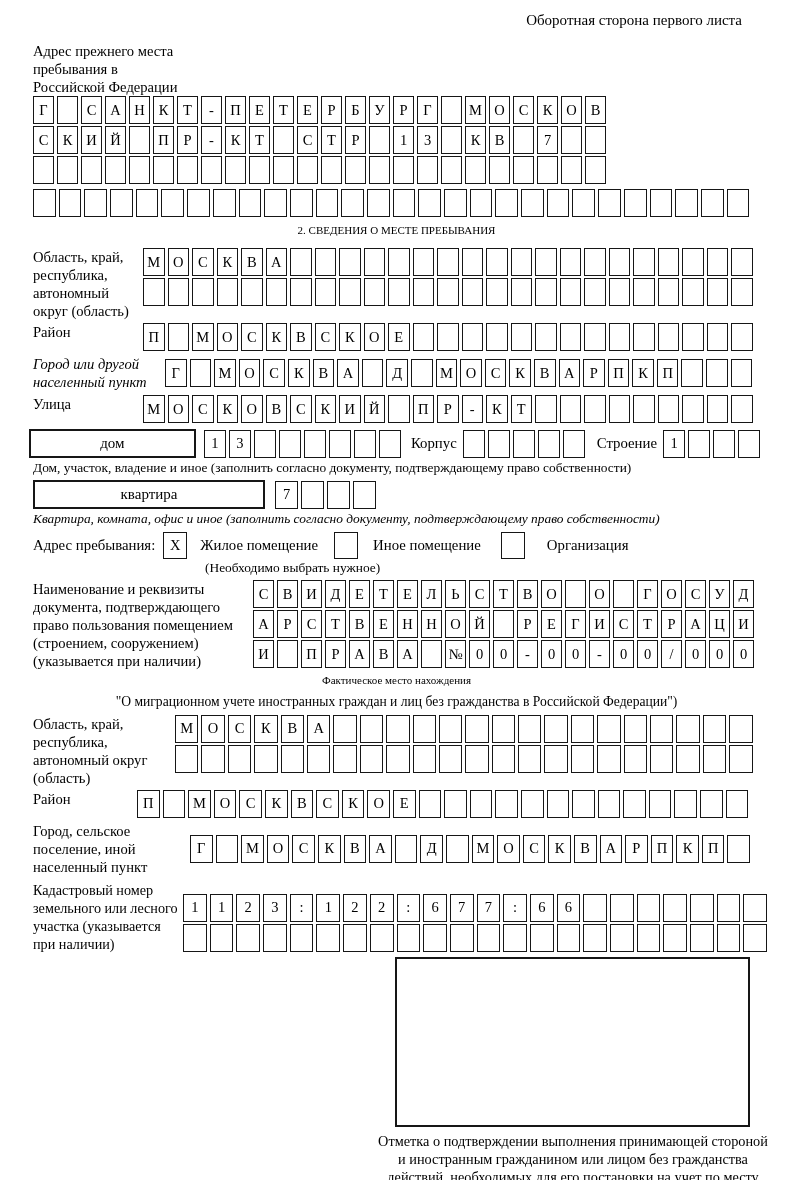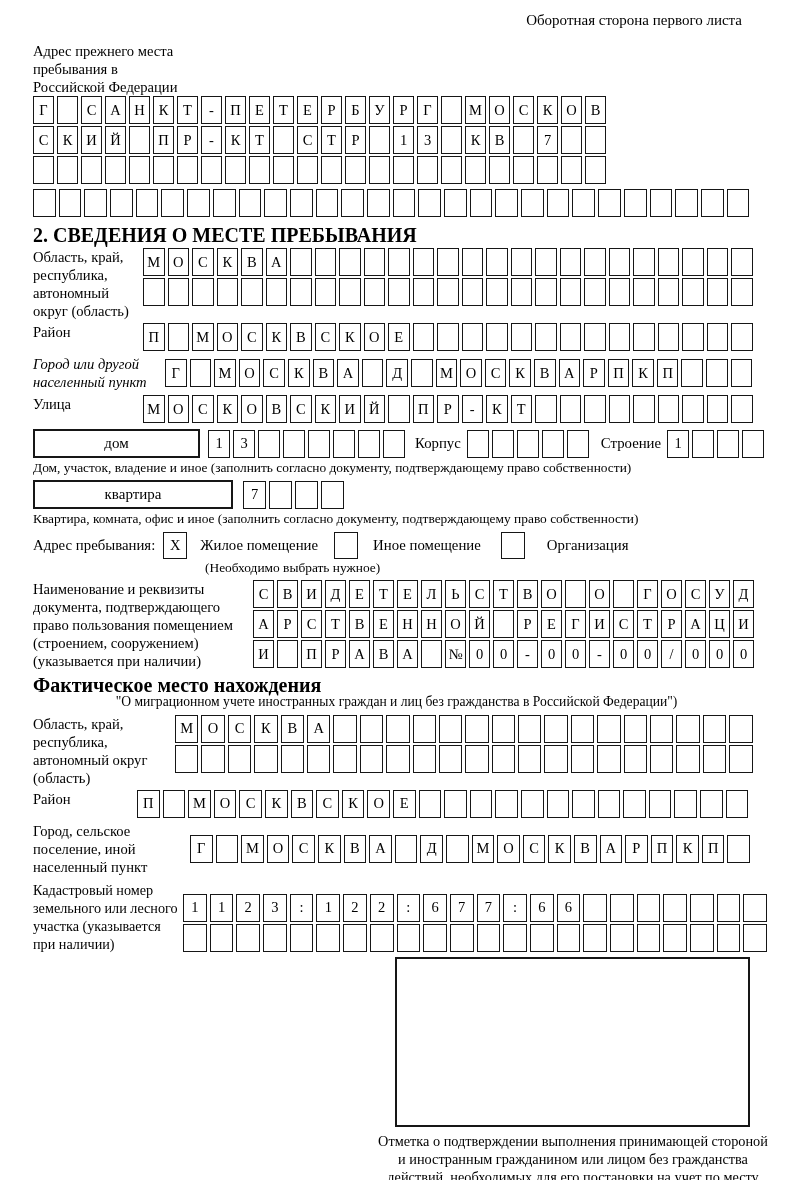--- a/index.html
+++ b/index.html
@@ -26,21 +26,21 @@
     display:flex; align-items:center; justify-content:center;
     font-size:14.5px; flex:0 0 auto;
   }
   .widebox {
     border:2px solid #161616; height:29px;
     display:flex; align-items:center; justify-content:center;
     font-size:15px; flex:0 0 auto;
   }
   .caption { font-size:13.4px; line-height:16px; }
   .caption.center { text-align:center; }
-  .sec-title { text-align:left; font-weight:bold; font-size:20px; margin-top:7px; height:20px; }
+  .sec-title { text-align:center; font-weight:normal; font-size:11px; margin-top:7px; height:20px; }
   .mt3 { margin-top:3px; } .mt4 { margin-top:4px; } .mt5 { margin-top:5px; }
   .inline-lbl { font-size:14.8px; }
   .chkbox { --cw:24px; --ch:27px; }
   .stamp-box { width:355px; height:170px; border:2px solid #161616; margin-left:362px; }
   .stamp-note { width:390px; margin-left:345px; text-align:center; font-size:14.3px; line-height:18px; margin-top:5px; }
   .fact-note { text-align:center; font-size:13.6px; line-height:16.5px; }
 </style>
 </head>
 <body>
 
@@ -309,21 +309,21 @@
         <span class="cell"></span>
         <span class="cell"></span>
         <span class="cell"></span>
         <span class="cell"></span>
         <span class="cell"></span>
         <span class="cell"></span>
         <span class="cell"></span>
       </div>
   </div>
 
-  <div class="flexrow vcenter" style="margin-top:6px;">
+  <div class="flexrow vcenter" style="margin-top:6px;justify-content:flex-end;">
     <div class="widebox" style="width:167px;">дом</div>
     <div class="boxrow" style="--cw:22px; margin-left:8px;">
         <span class="cell">1</span>
         <span class="cell">3</span>
         <span class="cell"></span>
         <span class="cell"></span>
         <span class="cell"></span>
         <span class="cell"></span>
         <span class="cell"></span>
         <span class="cell"></span>
@@ -340,29 +340,29 @@
     <div class="boxrow" style="--cw:22px; margin-left:6px;">
         <span class="cell">1</span>
         <span class="cell"></span>
         <span class="cell"></span>
         <span class="cell"></span>
       </div>
   </div>
   <div class="caption" style="margin-top:2px;">Дом, участок, владение и иное (заполнить согласно документу, подтверждающему право собственности)</div>
 
   <div class="flexrow vcenter mt4">
-    <div class="widebox" style="width:200px;">квартира</div>
+    <div class="widebox" style="width:232px;">квартира</div>
     <div class="boxrow" style="--cw:23px; margin-left:10px;">
         <span class="cell">7</span>
         <span class="cell"></span>
         <span class="cell"></span>
         <span class="cell"></span>
       </div>
   </div>
-  <div class="caption" style="margin-top:2px;">Квартира, комната, офис и иное (заполнить согласно документу, подтверждающему право собственности)</div>
+  <div class="caption" style="margin-top:2px;font-style:italic;">Квартира, комната, офис и иное (заполнить согласно документу, подтверждающему право собственности)</div>
 
   <div class="flexrow vcenter mt5">
     <div class="inline-lbl">Адрес пребывания:</div>
     <span class="cell chkbox" style="margin-left:8px;">X</span>
     <div class="inline-lbl" style="margin-left:13px;">Жилое помещение</div>
     <span class="cell chkbox" style="margin-left:16px;"></span>
     <div class="inline-lbl" style="margin-left:15px;">Иное помещение</div>
     <span class="cell chkbox" style="margin-left:20px;"></span>
     <div class="inline-lbl" style="margin-left:22px;">Организация</div>
   </div>

